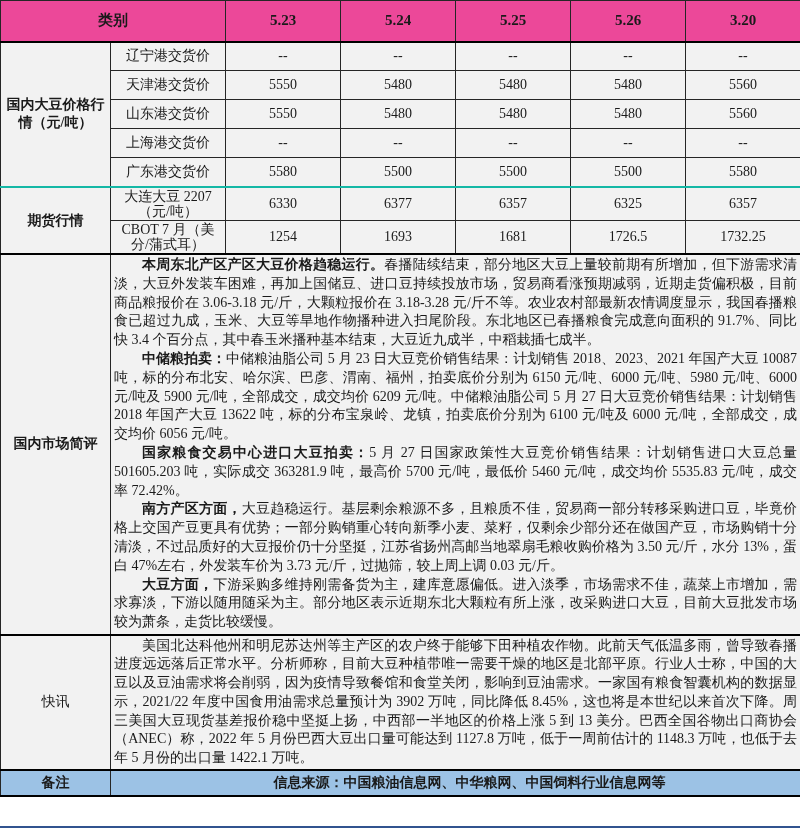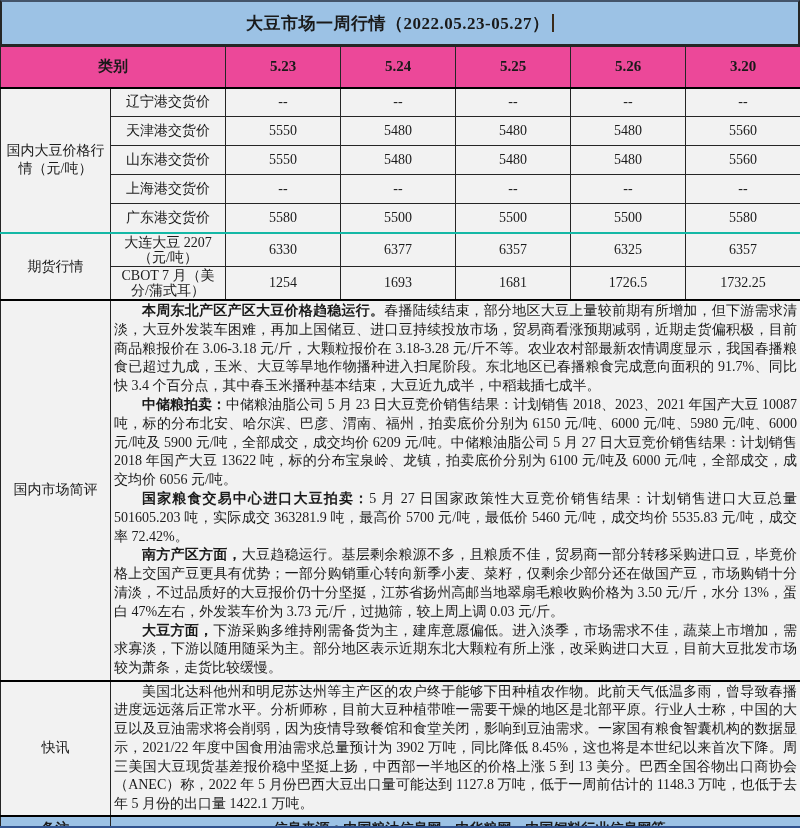--- a/index.html
+++ b/index.html
@@ -42,21 +42,21 @@
   }
   .col-lab1{width:110px;} .col-lab2{width:115px;}
   .col-d{width:115px;}
   tr.hdr td{
     background:#ec4899;font-weight:bold;font-size:15px;
     height:41px;border-bottom:2px solid #000;
   }
   td.outer-l{border-left:2px solid #262626;}
   td.outer-r{border-right:2px solid #262626;}
   tr.port td{height:29px;margin-top:40px;}
-  td.rowlabel{font-weight:normal;}
+  td.rowlabel{font-weight:bold;}
   tr.fut-first td{border-top:2px solid #14b8a6;}
   tr.fut td{height:33px;line-height:15px;}
   .num{font-family:Liberation Serif, serif;}
   
   tr.sect td{border-top:2px solid #000;}
   td.bigcell{
     text-align:left;vertical-align:top;
     padding:3px 6px 0 6px;
   }
   td.commentary-cell{background:#C9DCF0;height:381px;}
@@ -74,24 +74,20 @@
   td.remark-content{text-align:left;padding-left:4px;text-indent:2em;}
   .bottom-line{
     position:absolute;left:0;bottom:0;width:800px;height:2px;background:#31538F;
   }
 </style>
 </head>
 <body>
 
 <div class="page">
 
-  <div class="title-bar">
-    <span class="title">大豆市场一周行情（2022.05.23-05.27）</span>
-      <span class="caret"></span>
-  </div>
 
   <table class="grid">
     <colgroup>
       <col class="col-lab1">
         <col class="col-lab2">
       <col class="col-d">
         <col class="col-d">
         <col class="col-d">
         <col class="col-d">
         <col class="col-d">

